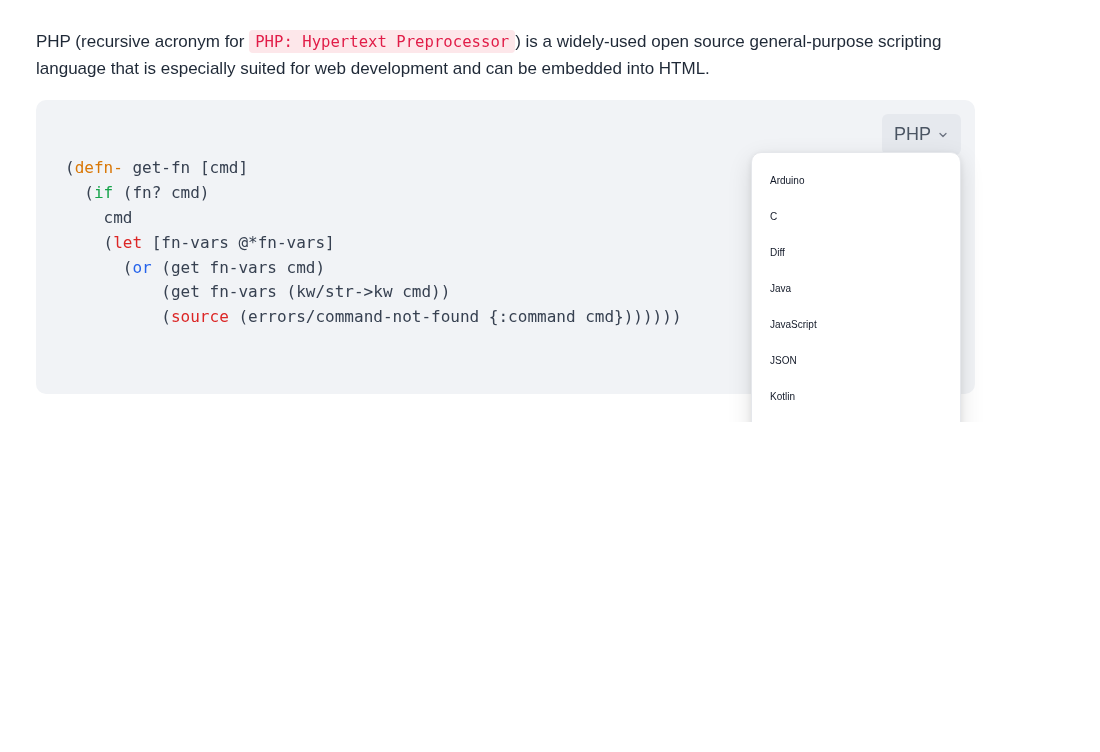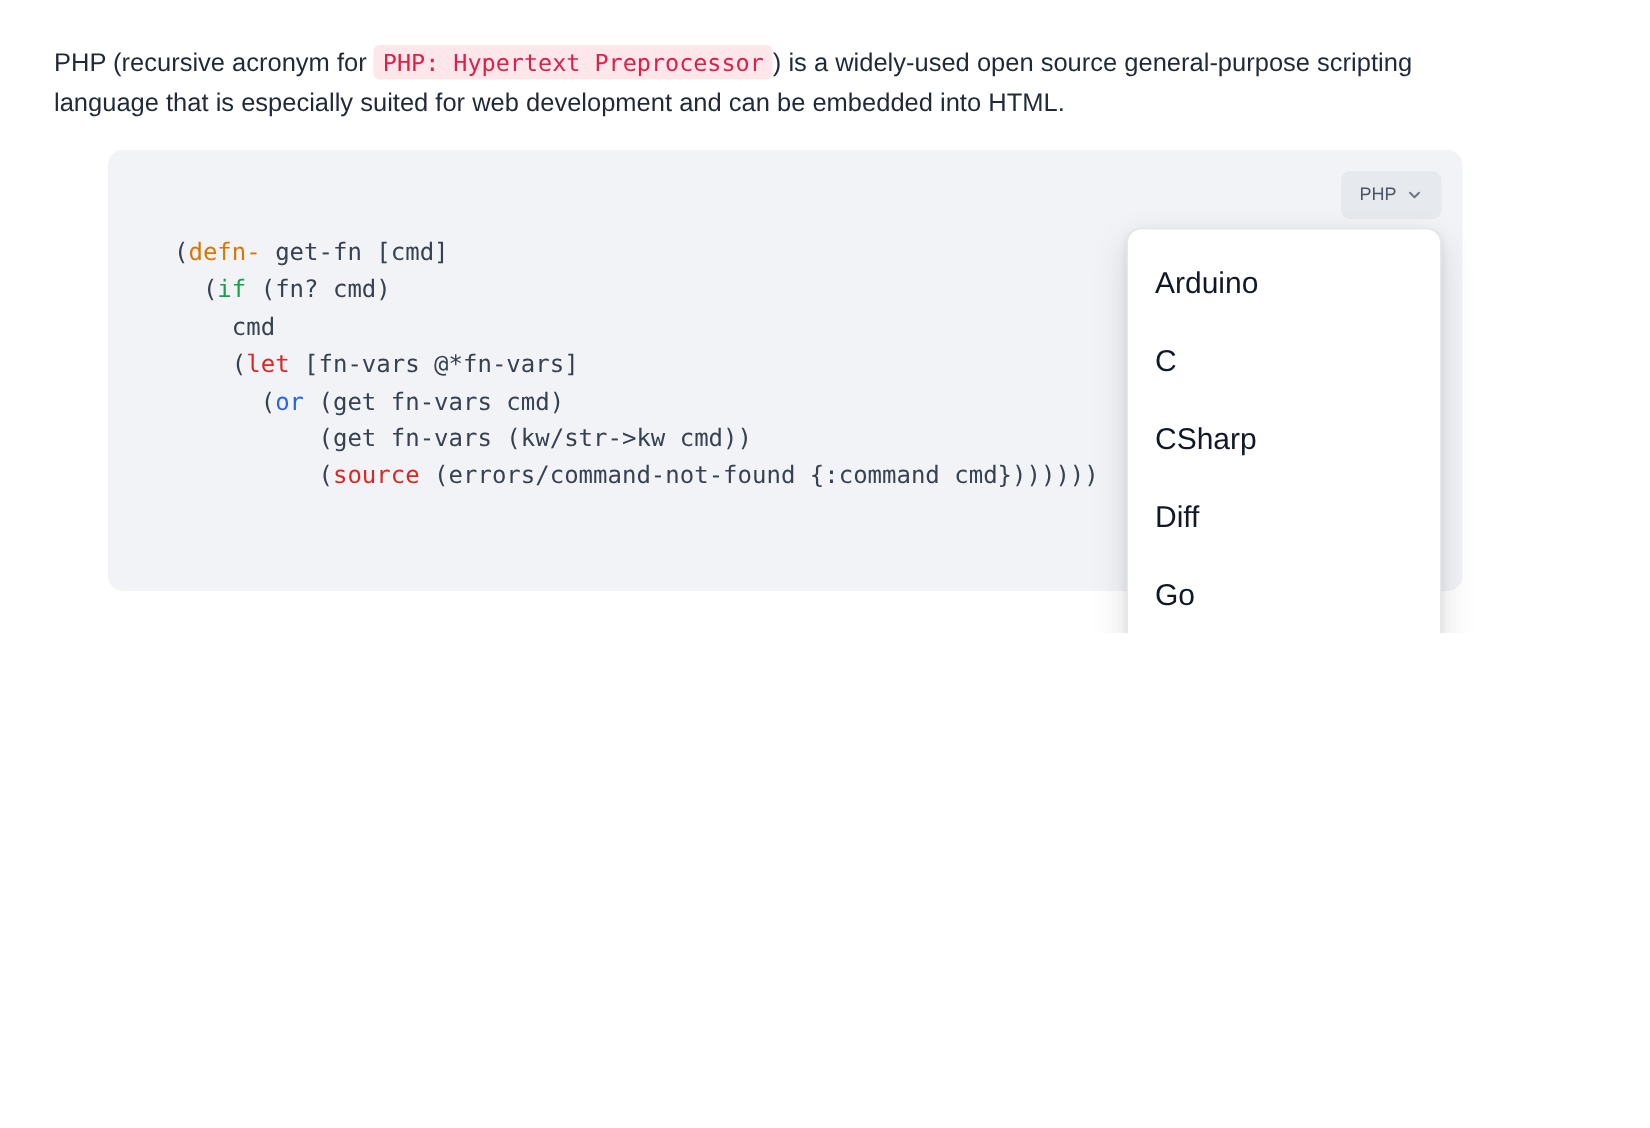--- a/index.html
+++ b/index.html
@@ -39,44 +39,43 @@
     border-radius: 4px;
     font-size: 0.92em;
   }
   .codeblock-wrap {
     position: relative;
     margin-top: 18px;
   }
   .codeblock {
     background: var(--muted-bg);
     border-radius: 10px;
-    padding: 56px 28px 64px 44px;
+    padding: 56px 28px 64px 29px;
     overflow: visible;
-    margin-left: 36px;
   }
   pre.code {
     margin: 0;
     font-family: ui-monospace, SFMono-Regular, Menlo, Consolas, monospace;
     font-size: 16px;
     line-height: 1.55;
     color: var(--plain);
     white-space: pre;
   }
   .tok-defn  { color: var(--kw-orange); }
   .tok-if    { color: var(--kw-green); }
   .tok-let   { color: var(--kw-red); }
   .tok-or    { color: var(--kw-blue); }
   .tok-throw { color: var(--kw-red); }
 
   .lang-pill {
     position: absolute;
     top: 14px; right: 14px;
     background: var(--pill-bg);
     color: var(--pill-text);
-    font-size: 12px;
+    font-size: 18px;
     padding: 6px 12px;
     border-radius: 6px;
     display: inline-flex;
     align-items: center;
     gap: 6px;
     cursor: pointer;
     user-select: none;
   }
   .lang-pill svg { display:block; }
 
@@ -87,21 +86,21 @@
     max-height: 540px;
     background: #fff;
     border: 1px solid var(--dropdown-border);
     border-radius: 10px;
     box-shadow: var(--shadow);
     padding: 10px 0;
     overflow: hidden;
   }
   .dropdown .item {
     padding: 10px 18px;
-    font-size: 20px;
+    font-size: 10px;
     color: #111827;
     cursor: pointer;
   }
 </style>
 </head>
 <body>
 
 <div class="page">
 
   <p>
@@ -126,23 +125,21 @@
         <svg width="12" height="12" viewBox="0 0 24 24" fill="none" stroke="#6b7280" stroke-width="2.5" stroke-linecap="round" stroke-linejoin="round">
             <polyline points="6 9 12 15 18 9"></polyline>
           </svg>
       </span>
     </div>
 
     <div class="dropdown">
 
     <div class="item">Arduino</div>
         <div class="item">C</div>
-        <div class="item">CSharp</div>
         <div class="item">Diff</div>
-        <div class="item">Go</div>
         <div class="item">Java</div>
         <div class="item">JavaScript</div>
         <div class="item">JSON</div>
         <div class="item">Kotlin</div>
         <div class="item">Lua</div>
         <div class="item">Perl</div>
       </div>
   </div>
 
 </div>

